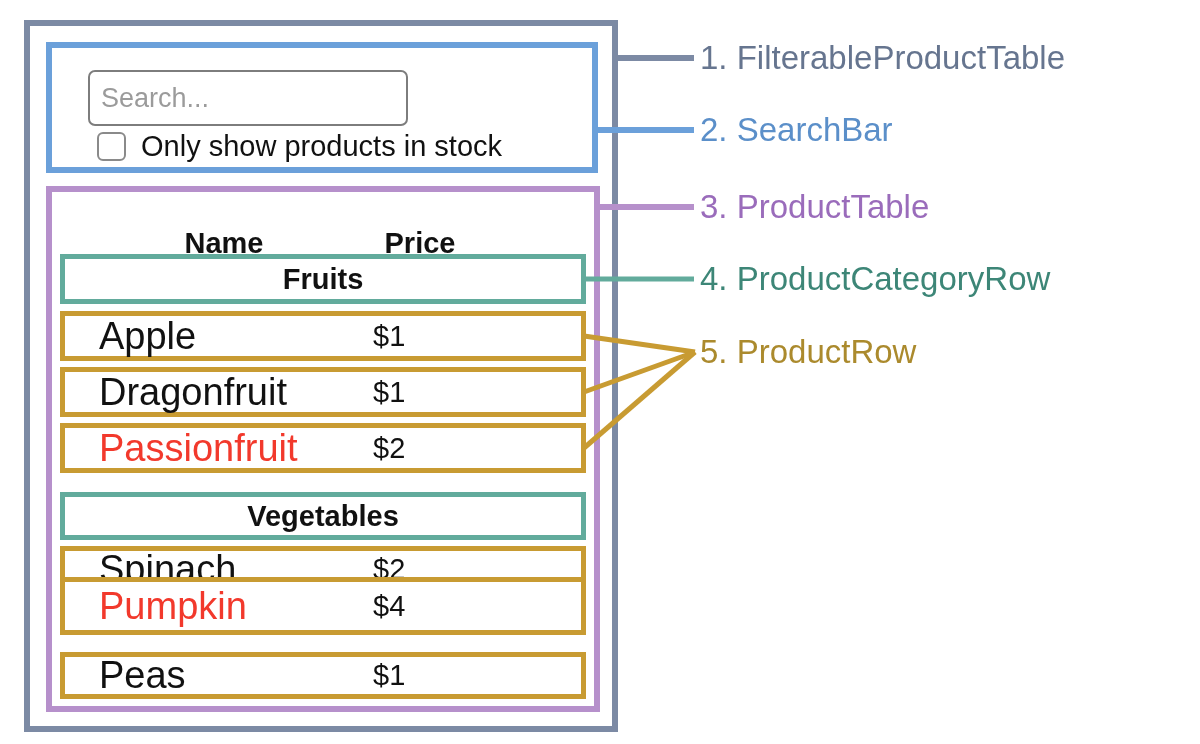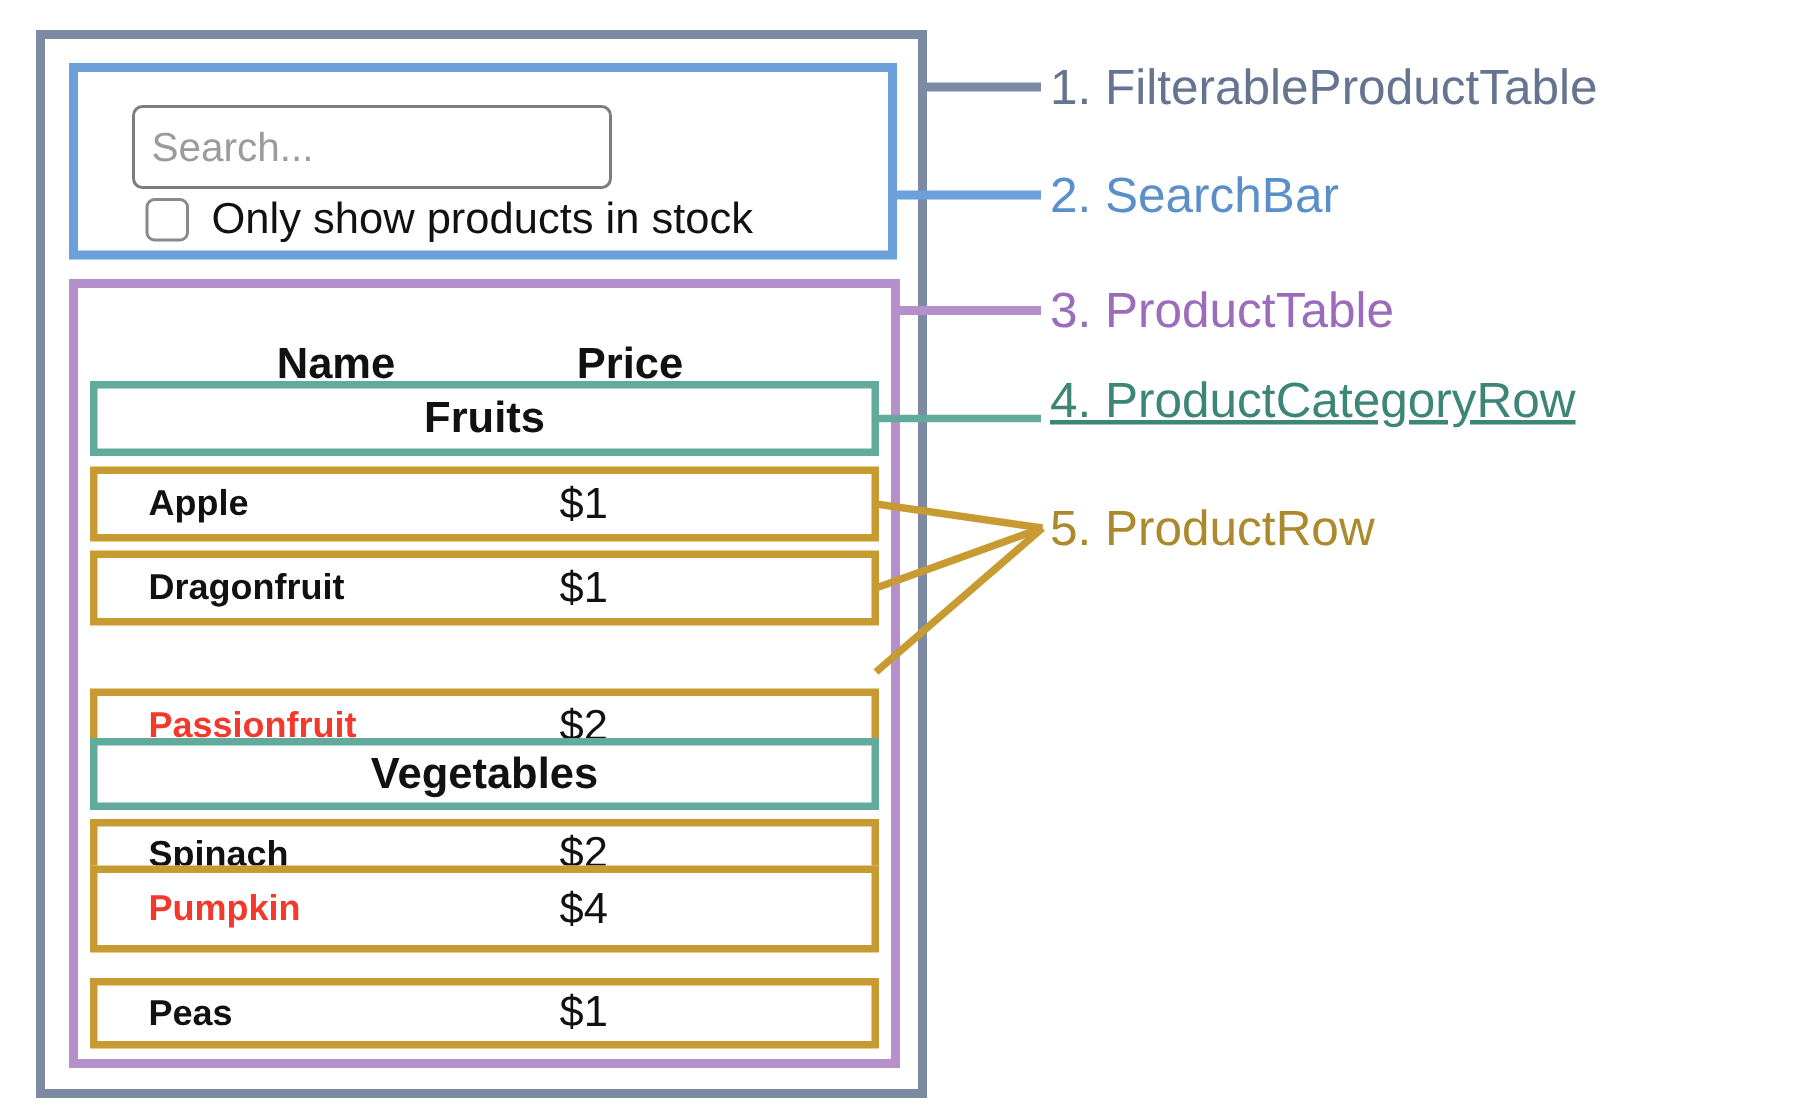--- a/index.html
+++ b/index.html
@@ -26,38 +26,38 @@
   .table-header { position:absolute; left:60px; top:198px; width:526px; height:48px; z-index:3;margin-top:21px; }
   .col-head { position:absolute; top:8px; transform:translateX(-50%); font-size:29px; font-weight:bold; color:#111; }
   .col-head.name  { left:164px; }
   .col-head.price { left:360px; }
 
   .row { position:absolute; left:60px; width:526px; height:50px; background:#fff; z-index:3;
          display:flex; align-items:center; }
   .category-row { border:5px solid #62ab9c; justify-content:center; }
   .category-row .cat-label { font-size:29px; font-weight:bold; color:#111; }
   .product-row { border:5px solid #c89b32; height:50px; }
-  .product-row .pname { position:absolute; left:34px; font-size:24px; color:#111; white-space:nowrap;font-weight:bold; }
+  .product-row .pname { position:absolute; left:34px; font-size:38px; color:#111; white-space:nowrap; }
   .product-row .pname.oos { color:#f2392c; }
   .product-row .pprice { position:absolute; left:308px; font-size:29px; color:#111; }
 
   .row.r-fruits   { top:254px; }
   .row.r-apple    { top:311px; }
   .row.r-dragon   { top:367px; }
-  .row.r-passion  { top:423px;margin-top:36px; }
+  .row.r-passion  { top:423px; }
   .row.r-veg      { top:492px; height:48px;text-align:center; }
   .row.r-spinach  { top:546px; height:47px; }
   .row.r-pumpkin  { top:577px; height:58px; }
   .row.r-peas     { top:652px; height:47px; }
 
   .annotation { position:absolute; left:700px; font-size:33px; line-height:40px; white-space:nowrap; z-index:6; }
   .annotation.a1 { top:38px; }
   .annotation.a2 { top:110px; }
   .annotation.a3 { top:187px; }
-  .annotation.a4 { top:247px;text-decoration:underline; }
+  .annotation.a4 { top:259px; }
   .annotation.a5 { top:332px; }
 </style>
 </head>
 <body>
 
 <div class="canvas">
 
   <svg class="connectors" viewBox="0 0 1200 744">
     <line x1="612" y1="58" x2="694" y2="58" stroke="#7c8aa4" stroke-width="6"></line>
     <line x1="596" y1="130" x2="694" y2="130" stroke="#6ba0da" stroke-width="6"></line>

